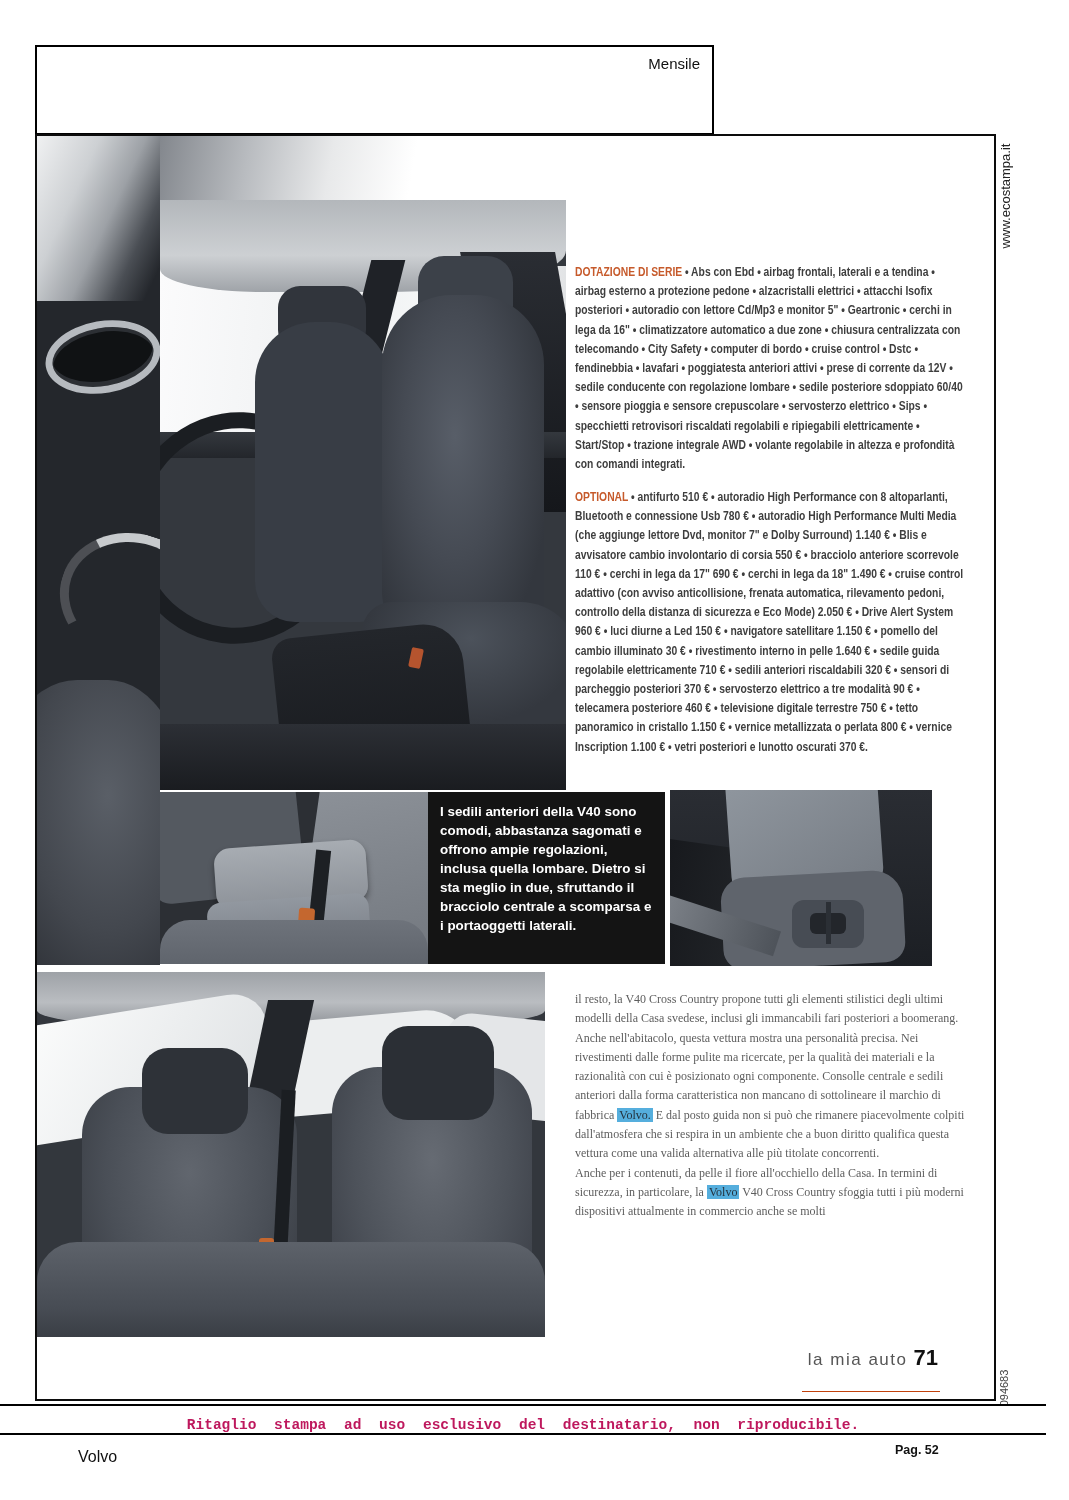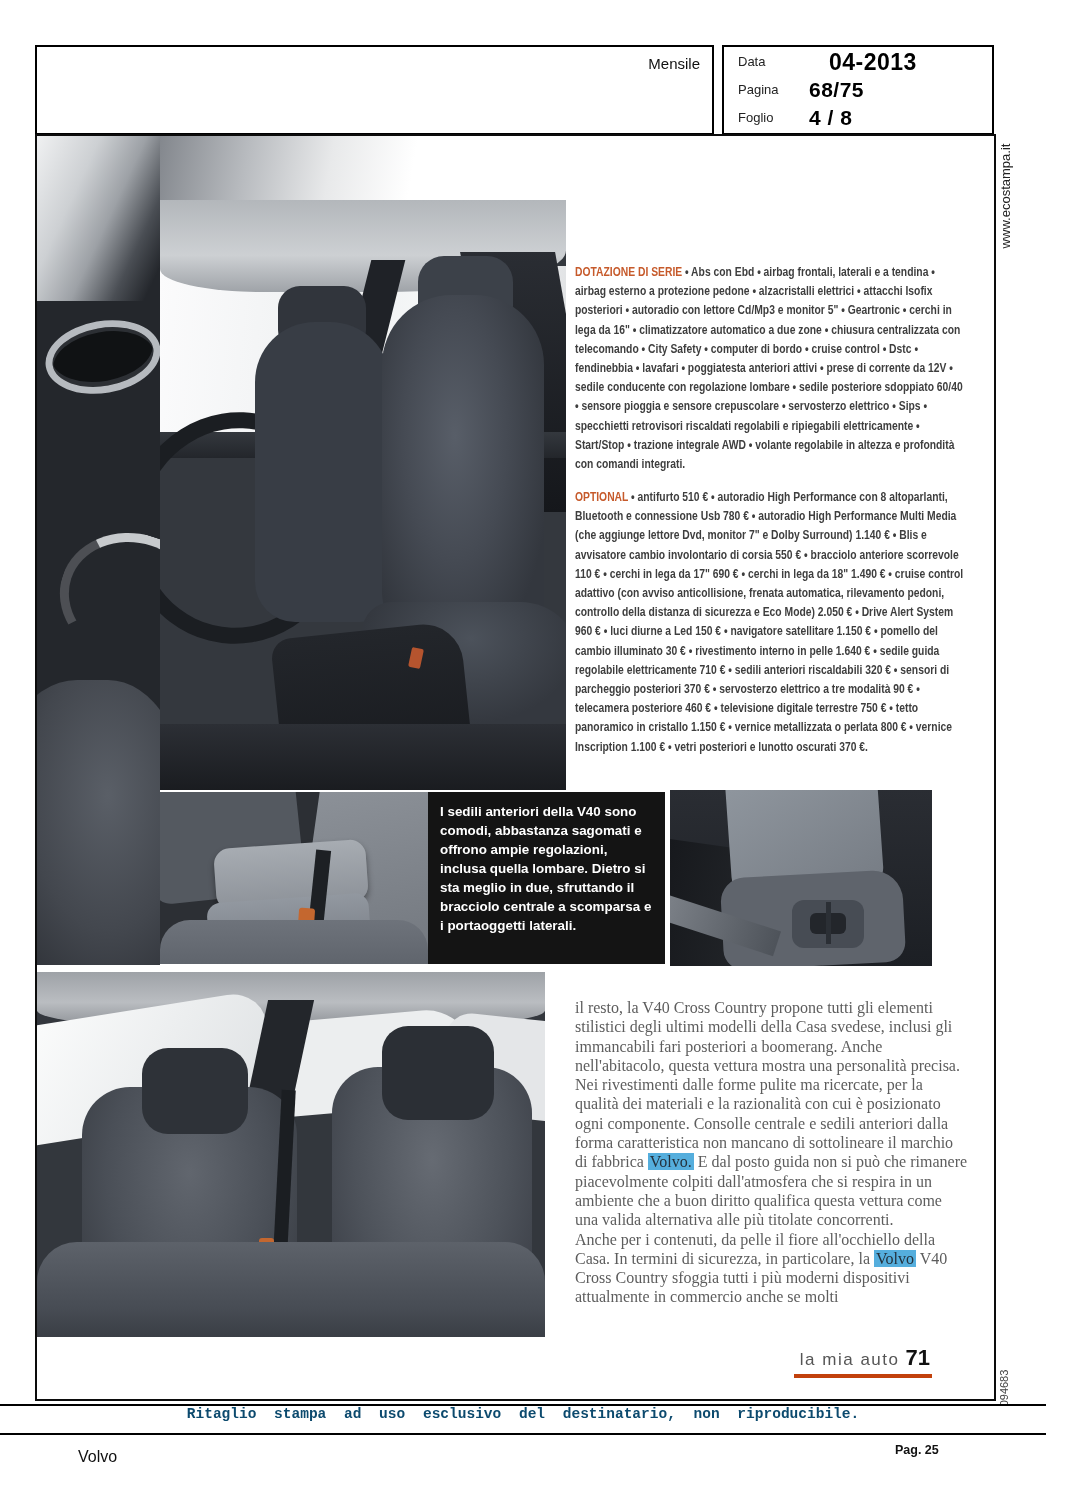--- a/index.html
+++ b/index.html
@@ -123,58 +123,44 @@
 
   
   .spec{position:absolute;left:538px;width:516px;transform:scaleX(0.76);transform-origin:0 0;
     font-size:13.6px;font-weight:bold;line-height:19.2px;color:#3e3e3e;margin:0;text-align:left;}
   #spec-dotazione{top:126px;}
   #spec-optional{top:351px;}
   .spec-head{color:#c65a2b;}
 
   
   .body-text{position:absolute;left:538px;top:854px;width:394px;
-    font-family:"Liberation Serif",serif;font-size:16px;line-height:19.3px;color:#5d5d5d;margin-top:8px;}
+    font-family:"Liberation Serif",serif;font-size:12px;line-height:19.3px;color:#5d5d5d;}
   .body-text p{margin:0;}
   .hl{background:#55aedd;color:#24313c;padding:0 2px;}
 
-  .page-num{position:absolute;right:62px;top:1209px;border-bottom:4px solid #c2410c;padding:0 2px 3px 6px;}
+  .page-num{position:absolute;right:54px;top:1209px;border-bottom:1px solid #c2410c;padding:0 2px 20px 6px;}
   .pn-brand{font-size:17px;color:#555;letter-spacing:1.5px;}
   .pn-num{font-size:22px;font-weight:800;color:#111;margin-left:6px;}
 
   
   .disclaimer-strip{left:0;top:1404px;width:1046px;height:27px;border-top:2px solid #000;border-bottom:2px solid #000;
-    display:flex;align-items:flex-start;justify-content:center;
-    font-family:"Liberation Mono",monospace;font-size:14.5px;font-weight:bold;color:#0c4a6e;word-spacing:9px;}
+    display:flex;align-items:flex-end;justify-content:center;
+    font-family:"Liberation Mono",monospace;font-size:14.5px;font-weight:bold;color:#be185d;word-spacing:9px;}
   .subject{left:78px;top:1448px;font-size:16px;color:#111;}
   .pag{left:895px;top:1443px;font-size:12.5px;font-weight:bold;color:#111;}
 </style>
 </head>
 <body>
 
 <div class="page">
 
   <div class="abs logo-box">
     <span class="mensile">Mensile</span>
   </div>
 
-  <div class="abs data-box">
-    <div class="data-row">
-      <span class="data-label">Data</span>
-      <span class="data-value first">04-2013</span>
-    </div>
-    <div class="data-row">
-      <span class="data-label">Pagina</span>
-      <span class="data-value">68/75</span>
-    </div>
-    <div class="data-row">
-      <span class="data-label">Foglio</span>
-      <span class="data-value">4 / 8</span>
-    </div>
-  </div>
 
   <div class="abs vert ecostampa">www.ecostampa.it</div>
   <div class="abs vert code-vert">094683</div>
 
   <div class="abs main-box">
 
     <div class="photo" id="left-photo">
       <div class="shape lp-window"></div>
       <div class="shape lp-vent"></div>
       <div class="shape lp-handle"></div>
@@ -252,15 +238,15 @@
 
     <div class="page-num">
       <span class="pn-brand">la mia auto</span><span class="pn-num">71</span>
     </div>
   </div>
 
   <div class="abs disclaimer-strip">
     <span>Ritaglio stampa ad uso esclusivo del destinatario, non riproducibile.</span>
   </div>
   <div class="abs subject">Volvo</div>
-  <div class="abs pag">Pag. 25</div>
+  <div class="abs pag">Pag. 52</div>
 
 </div>
 
 </body></html>

